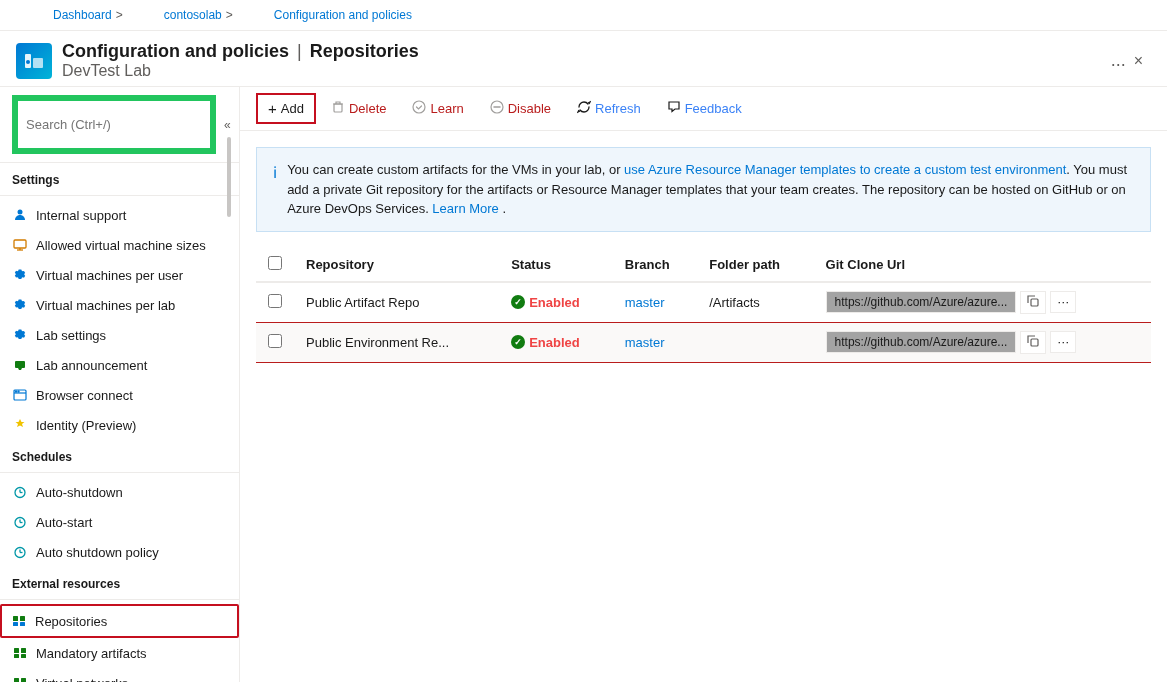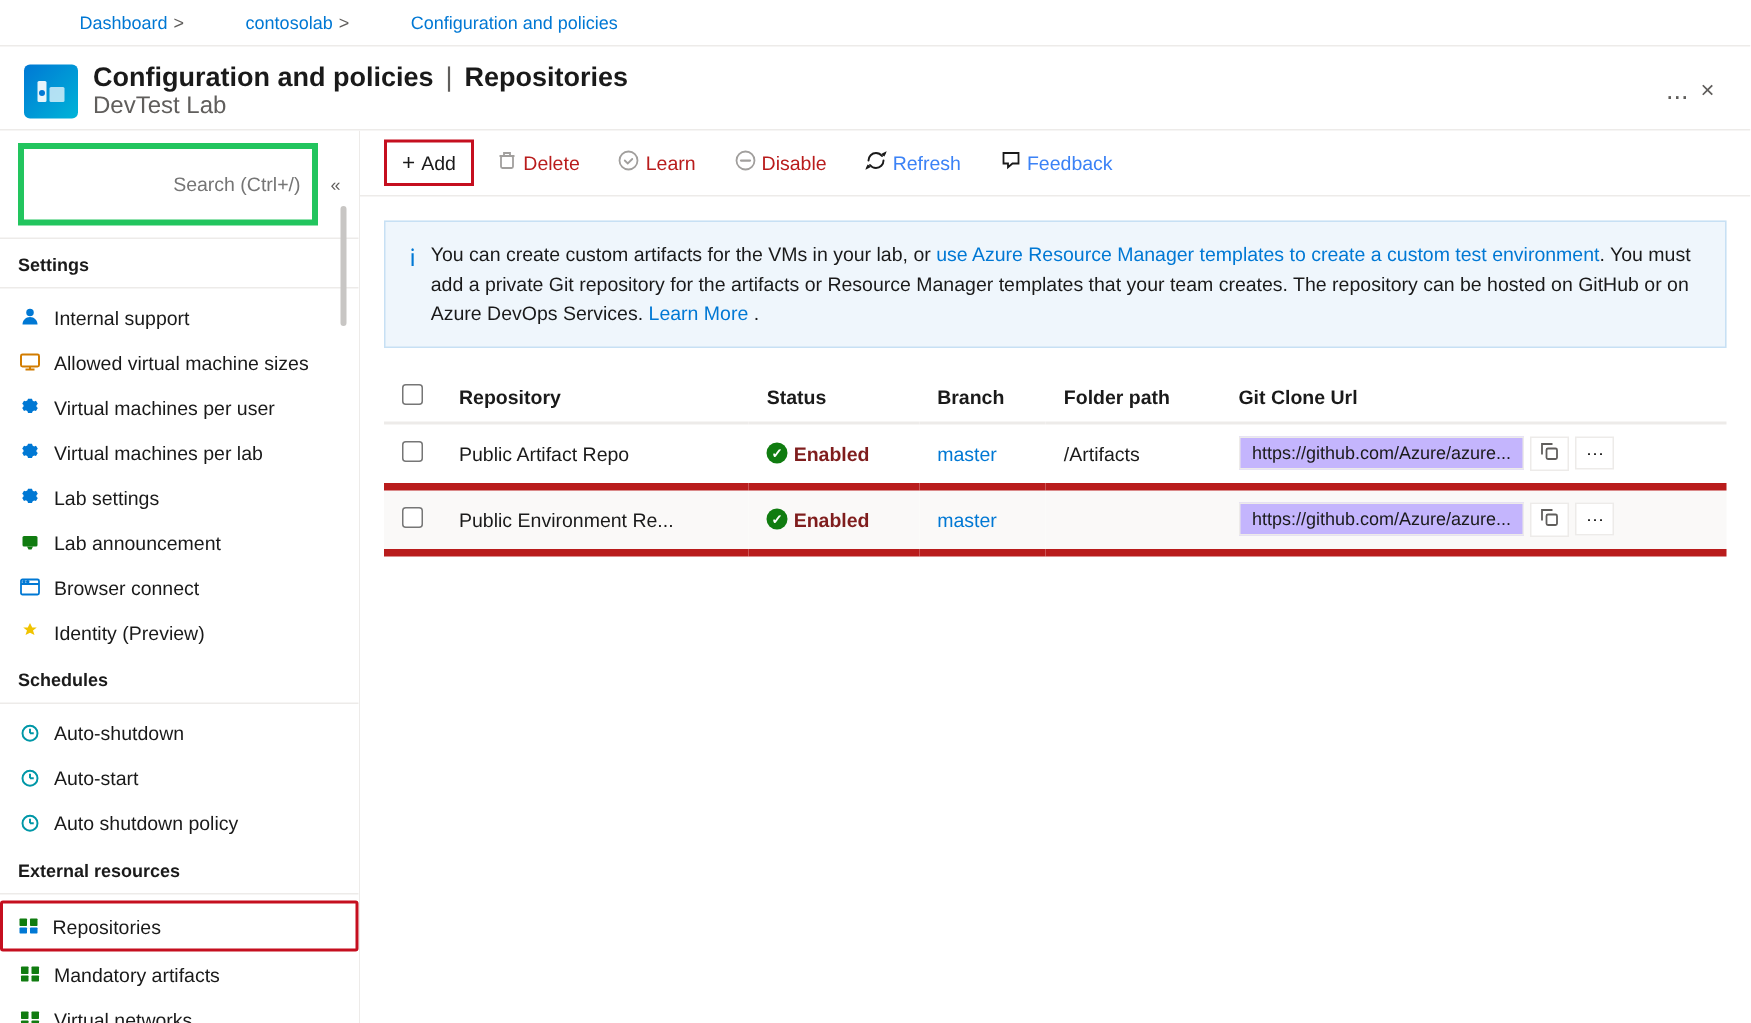--- a/index.html
+++ b/index.html
@@ -19,21 +19,21 @@
     .page-header-title .subtitle { font-size: 16px; color: #605e5c; }
     .header-dots { font-size: 18px; color: #605e5c; cursor: pointer; margin-left: 8px; }
     .close-btn { font-size: 16px; cursor: pointer; color: #605e5c; margin-left: auto; border: none; background: none; padding: 4px 8px; }
 
     
     .main-container { display: flex; flex: 1; overflow: hidden; }
 
     
     .sidebar { width: 240px; border-right: 1px solid #edebe9; overflow-y: auto; flex-shrink: 0; background: #fff; position: relative; }
     .sidebar-search { padding: 8px; border-bottom: 1px solid #edebe9; display: flex; align-items: center; gap: 4px; }
-    .sidebar-search input { flex: 1; border: 4px solid #22c55e; padding: 16px 8px; font-size: 13px; outline: none; text-align: right; }
+    .sidebar-search input { flex: 1; border: 6px solid #22c55e; padding: 16px 8px; font-size: 13px; outline: none; }
     .sidebar-collapse-btn { cursor: pointer; color: #605e5c; font-size: 12px; border: none; background: none; padding: 4px; }
     .sidebar-scroll-indicator { position: absolute; right: 8px; top: 50px; width: 4px; height: 80px; background: #c8c6c4; border-radius: 2px; }
 
     .sidebar-section-title { font-size: 12px; font-weight: 700; color: #1a1a1a; padding: 10px 12px 4px 12px; text-transform: none; letter-spacing: 0; }
     .sidebar-divider { border: none; border-top: 1px solid #edebe9; margin: 4px 0; }
     .sidebar-item { display: flex; align-items: center; gap: 8px; padding: 7px 12px; cursor: pointer; color: #1a1a1a; font-size: 13px; }
     .sidebar-item.active { background: #edebe9; border-left: 3px solid #0078d4; padding-left: 9px; }
     .sidebar-icon { width: 16px; height: 16px; flex-shrink: 0; display: flex; align-items: center; justify-content: center; }
 
     
@@ -47,32 +47,32 @@
 
     
     .info-banner { background: #eff6fc; border: 1px solid #c7e0f4; padding: 12px 16px; margin-bottom: 16px; display: flex; gap: 10px; font-size: 13px; color: #1a1a1a; line-height: 1.5; }
     .info-banner .info-icon { color: #0078d4; font-size: 16px; flex-shrink: 0; margin-top: 1px; }
     .info-banner a { color: #0078d4; text-decoration: none; }
 
     
     .repo-table { width: 100%; border-collapse: collapse; }
     .repo-table thead tr { border-bottom: 2px solid #edebe9; }
     .repo-table th { text-align: left; padding: 8px 12px; font-weight: 600; font-size: 13px; color: #1a1a1a; }
-    .repo-table td { padding: 8px 12px; font-size: 13px; border-bottom: 5px solid #b91c1c; vertical-align: middle; }
+    .repo-table td { padding: 8px 12px; font-size: 13px; border-bottom: 1px solid #b91c1c; vertical-align: middle; }
     .check-col { width: 30px; }
     .repo-table input[type="checkbox"] { width: 14px; height: 14px; cursor: pointer; }
 
-    .status-enabled { color: #7f1d1d; display: flex; align-items: center; gap: 4px; font-weight: 600; }
+    .status-enabled { color: #ef4444; display: flex; align-items: center; gap: 4px; font-weight: 600; }
     .status-dot { width: 14px; height: 14px; background: #107c10; border-radius: 50%; display: flex; align-items: center; justify-content: center; }
     .status-dot::after { content: '✓'; color: white; font-size: 9px; }
 
     .branch-link { color: #0078d4; text-decoration: none; }
 
     .git-url-cell { display: flex; align-items: center; gap: 4px; }
-    .git-url-text { border: 1px solid #edebe9; padding: 3px 8px; font-size: 12px; background: #c4b5fd; min-width: 180px; white-space: nowrap; overflow: hidden; text-overflow: ellipsis; max-width: 200px; }
+    .git-url-text { border: 1px solid #edebe9; padding: 3px 8px; font-size: 12px; background: #a3a3a3; min-width: 180px; white-space: nowrap; overflow: hidden; text-overflow: ellipsis; max-width: 200px; }
     .copy-icon-btn { border: 1px solid #edebe9; background: #fff; padding: 3px 6px; cursor: pointer; font-size: 12px; }
     .more-btn { border: 1px solid #edebe9; background: #fff; padding: 3px 6px; cursor: pointer; font-size: 12px; }
 
     
     ::-webkit-scrollbar { width: 6px; }
     ::-webkit-scrollbar-track { background: #f1f1f1; }
     ::-webkit-scrollbar-thumb { background: #c8c6c4; border-radius: 3px; }
 
     
     .devtest-icon { background: linear-gradient(135deg, #0078d4 0%, #00b4d8 100%); width: 36px; height: 36px; border-radius: 4px; display: flex; align-items: center; justify-content: center; }

